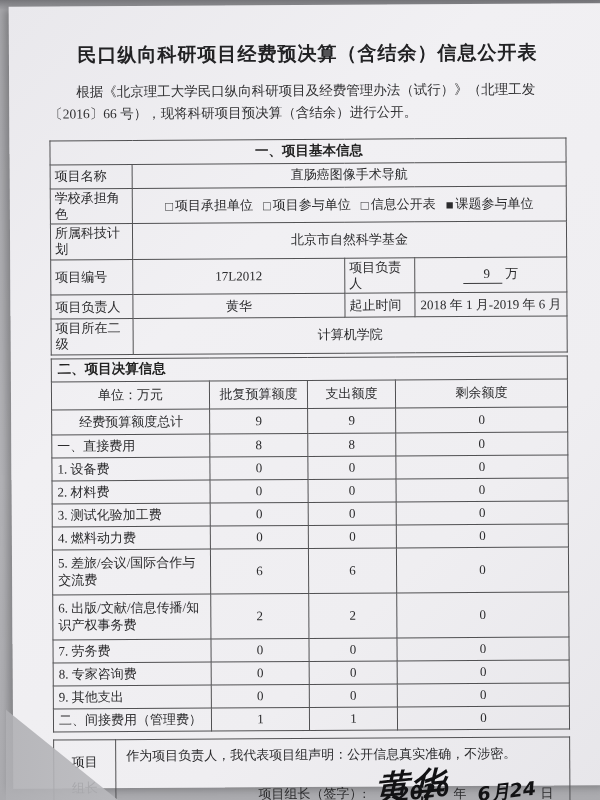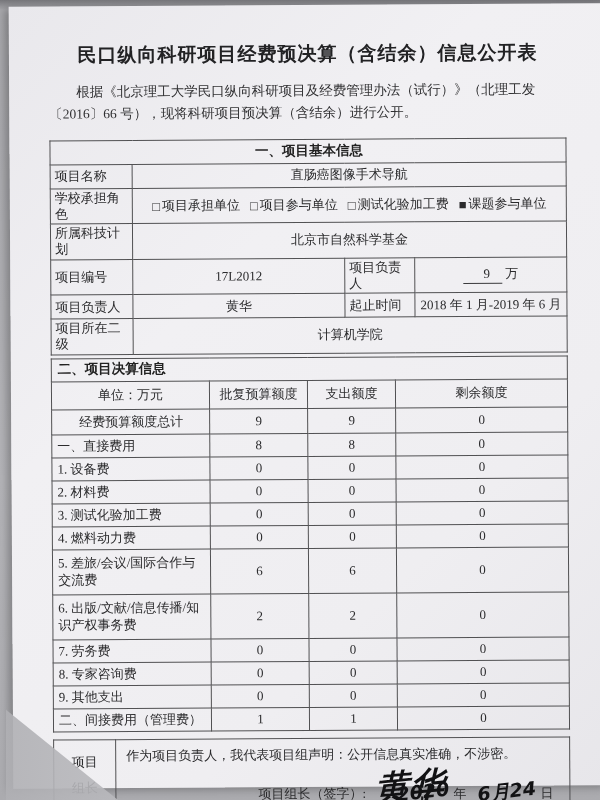--- a/index.html
+++ b/index.html
@@ -117,21 +117,21 @@
           <tr class="sec">
         <td colspan="4">一、项目基本信息</td>
       </tr>
       <tr>
         <td class="lab">项目名称</td>
         <td colspan="3">直肠癌图像手术导航</td>
       </tr>
       <tr>
         <td class="lab">学校承担角色</td>
         <td colspan="3" class="roles-cell">
-          <span class="role"><span class="box">□</span><span>项目承担单位</span></span><span class="role"><span class="box">□</span><span>项目参与单位</span></span><span class="role"><span class="box">□</span><span>测试化验加工费</span></span><span class="role"><span class="box">■</span><span>课题参与单位</span></span>
+          <span class="role"><span class="box">□</span><span>项目承担单位</span></span><span class="role"><span class="box">□</span><span>项目参与单位</span></span><span class="role"><span class="box">□</span><span>信息公开表</span></span><span class="role"><span class="box">■</span><span>课题参与单位</span></span>
         </td>
       </tr>
       <tr>
         <td class="lab">所属科技计划</td>
         <td colspan="3">北京市自然科学基金</td>
       </tr>
       <tr>
         <td class="lab">项目编号</td>
         <td>17L2012</td>
         <td class="lab">项目负责人</td>

